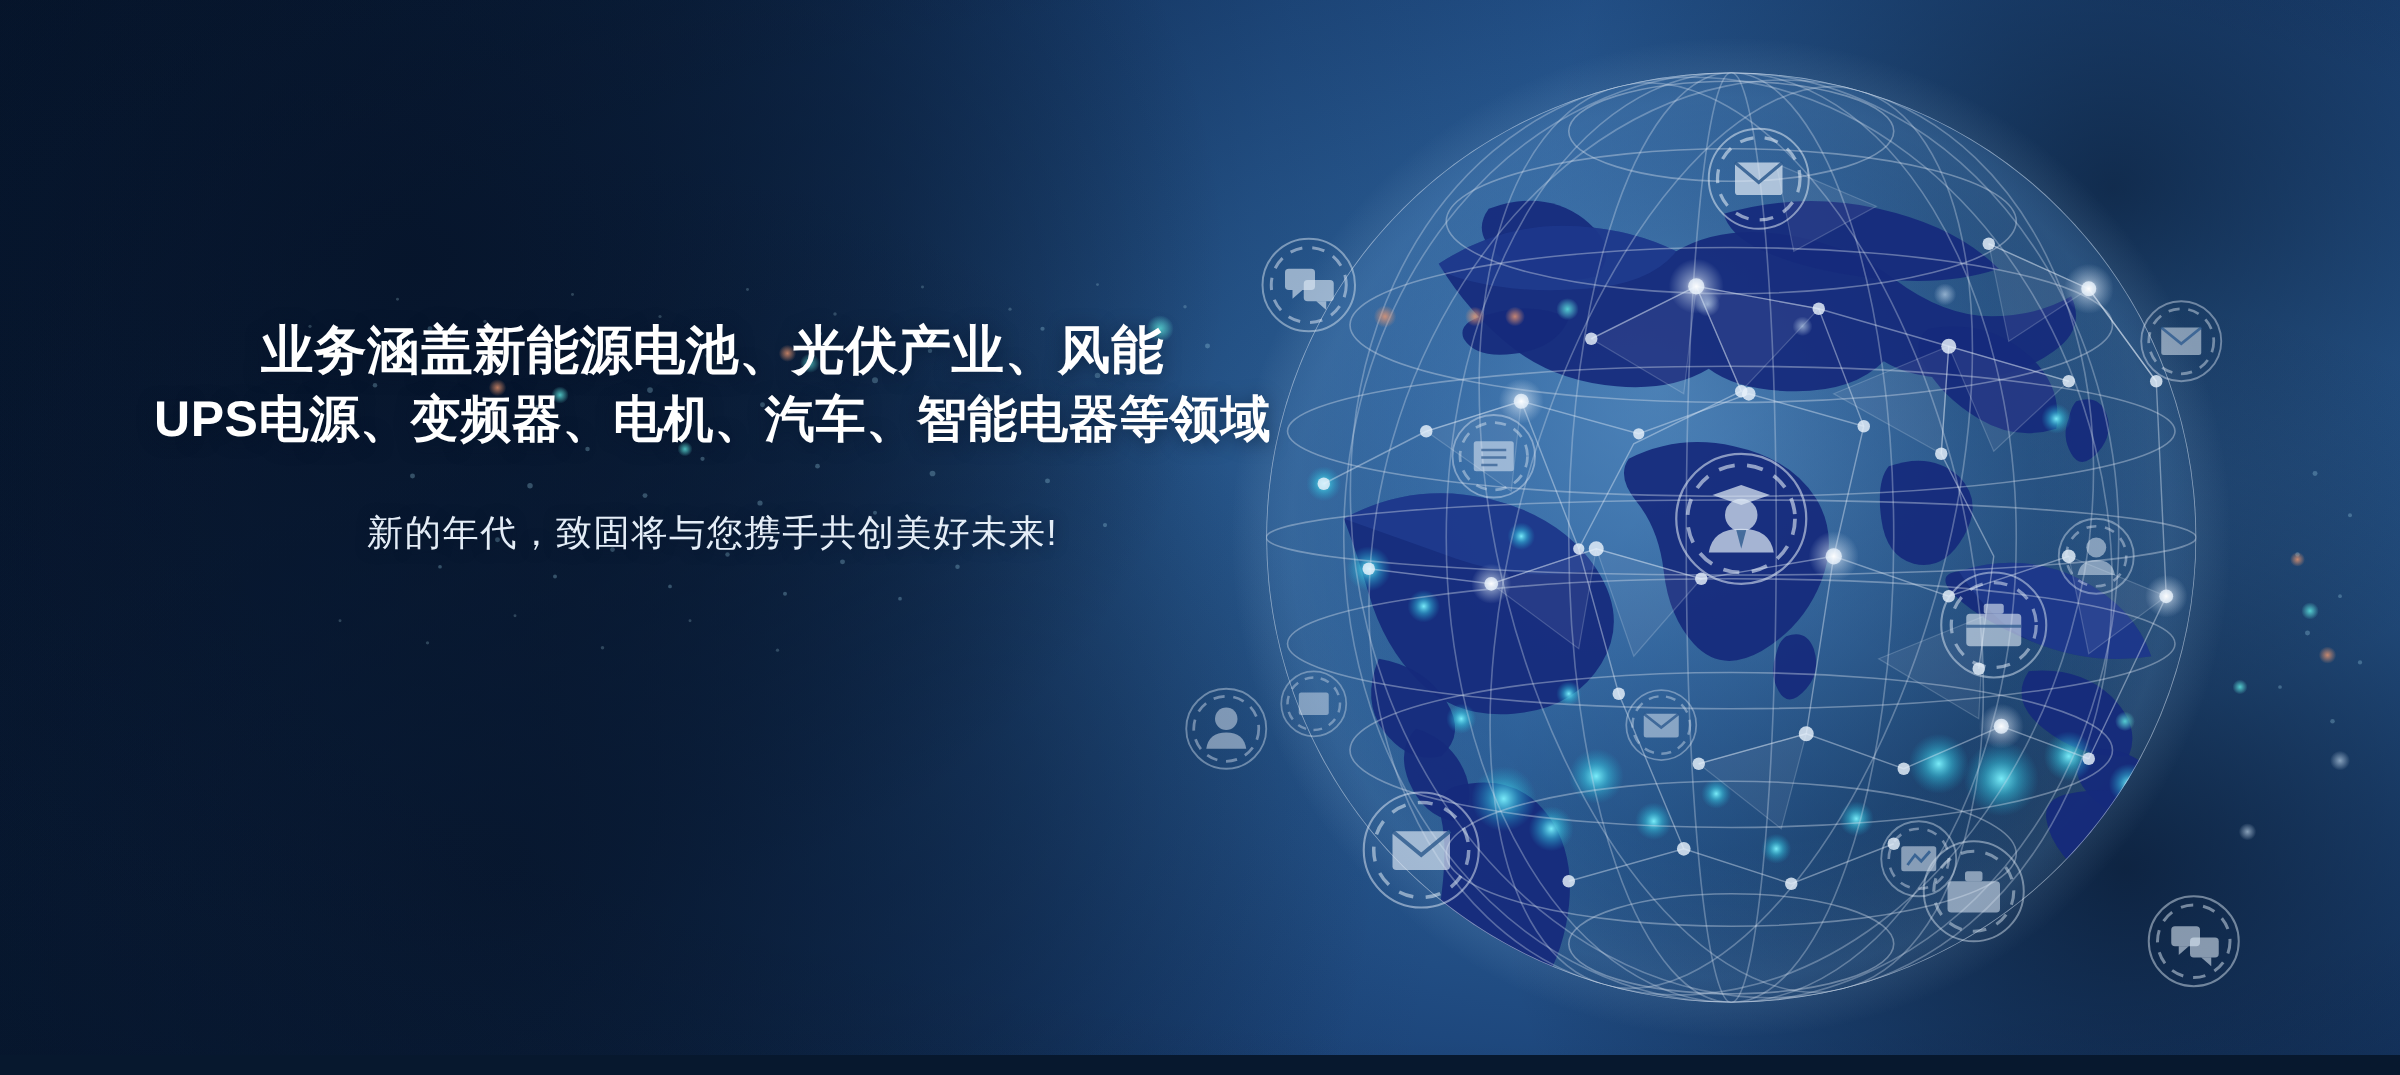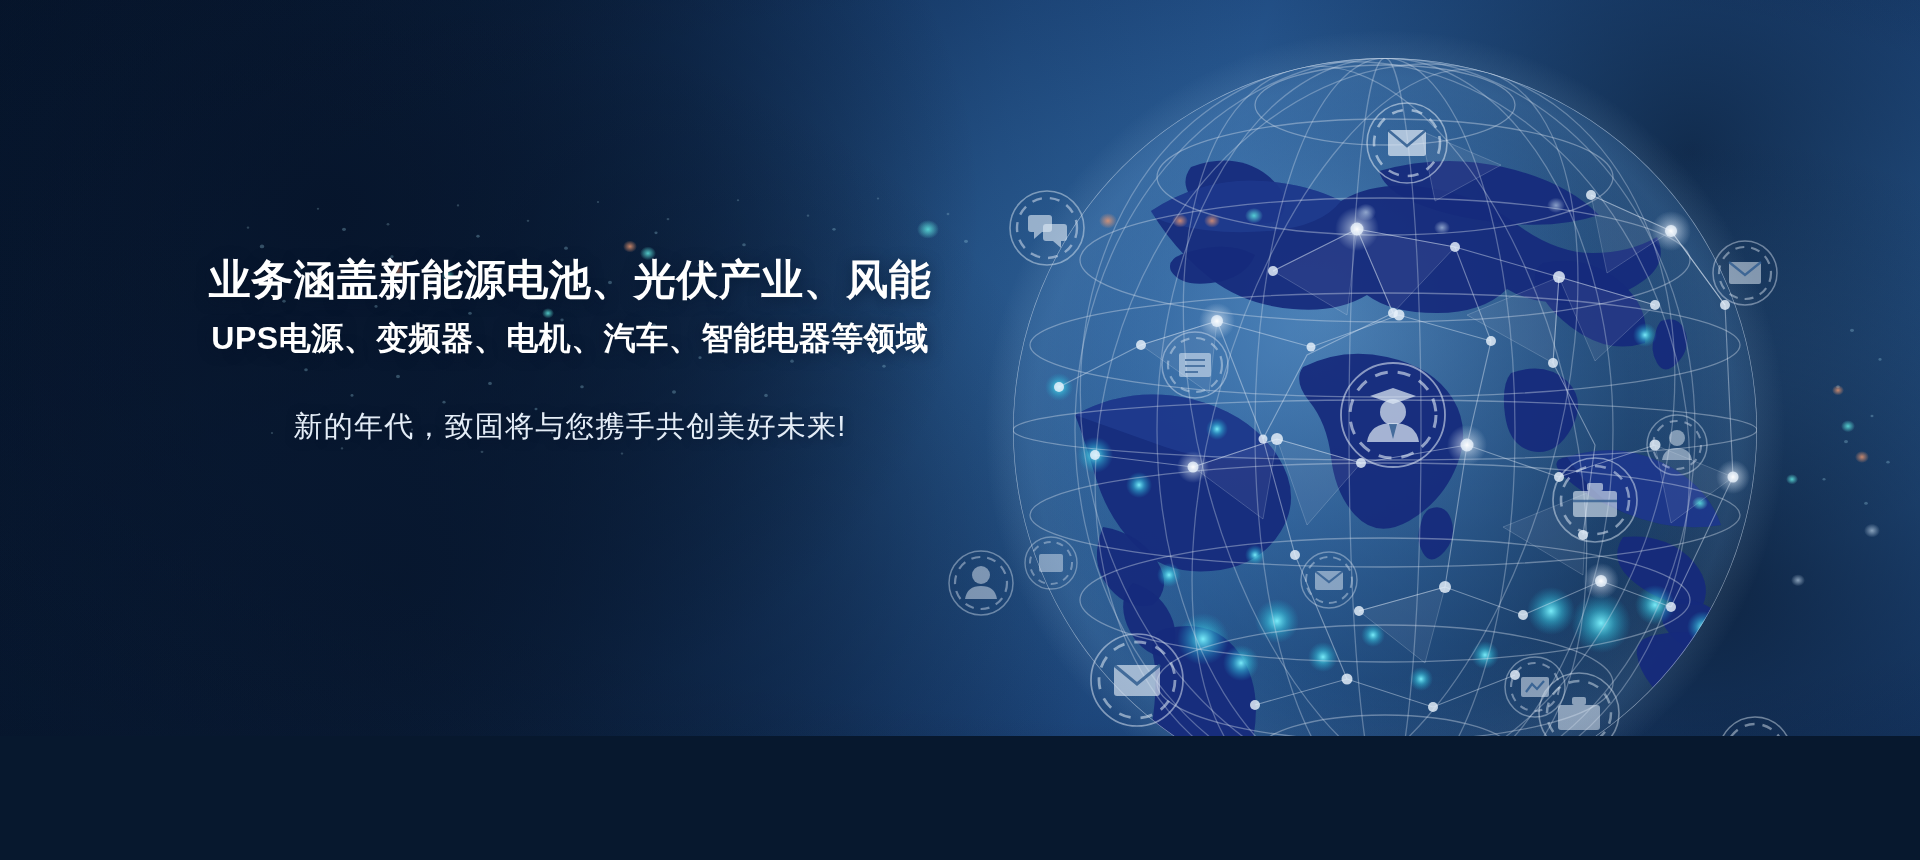--- a/index.html
+++ b/index.html
@@ -1,20 +1,20 @@
 <!DOCTYPE html>
 <html><head>
 <meta charset="utf-8">
 <style>
   html,body{margin:0;padding:0;background:#07182e;}
   *{box-sizing:border-box;}
 
   .stage{
     position:relative;
-    width:1920px;height:736px;
+    width:1920px;height:844px;
     overflow:hidden;
     font-family:"Liberation Sans","DejaVu Sans",sans-serif;
     background:#14532d;
   }
 
   
   .bg-base{
     position:absolute;inset:0;
     background:
       radial-gradient(115% 135% at 74% 46%, #3d74ad 0%, #2a5c94 22%, #1b4378 45%, #11305c 66%, #0b2449 84%, #081d3c 100%);
@@ -70,21 +70,21 @@
   .headline{
     color:#ffffff;
     font-size:42px;
     font-weight:700;
     line-height:1.32;
     letter-spacing:.5px;
     margin:0;
     text-shadow:0 2px 14px rgba(3,18,40,.55);
     white-space:nowrap;
   }
-  .headline .l2{font-size:32px;}
+  .headline .l2{font-size:40px;}
   .subtitle{
     margin:44px 0 0 0;
     color:#e4edf7;
     font-size:29px;
     font-weight:400;
     letter-spacing:1.2px;
     text-shadow:0 1px 10px rgba(3,18,40,.55);
     white-space:nowrap;
   }
 </style>

